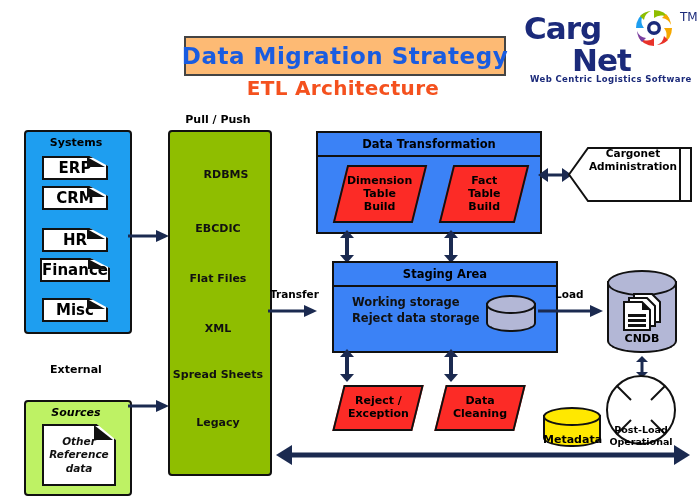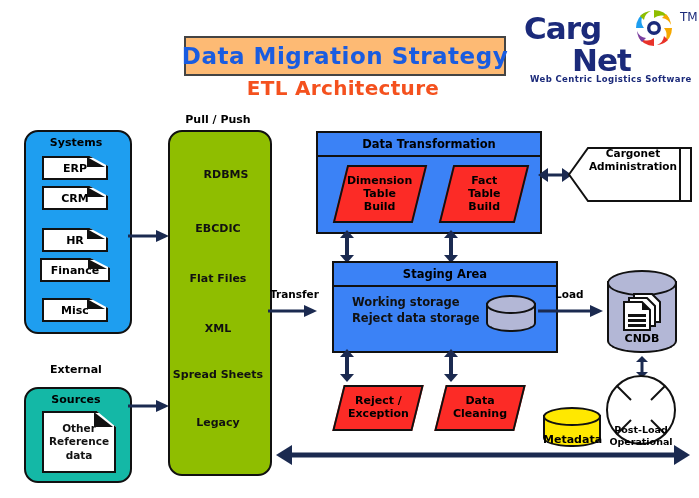--- a/index.html
+++ b/index.html
@@ -25,30 +25,30 @@
     color:#f4511e;font-size:20px;font-weight:bold;letter-spacing:.3px;
   }
   
   #logo{left:512px;top:4px;width:185px;height:80px;}
   #logo-cargo{position:absolute;left:12px;top:6px;font-size:31px;font-weight:bold;color:#1b2a7a;letter-spacing:-1px;}
   #logo-net{position:absolute;left:60px;top:38px;font-size:31px;font-weight:bold;color:#1b2a7a;letter-spacing:-1px;}
   #logo-tag{position:absolute;left:18px;top:70px;font-size:8.5px;font-weight:bold;color:#1b2a7a;letter-spacing:.4px;}
   #logo-tm{position:absolute;left:168px;top:6px;font-size:12px;color:#1b2a7a;}
   #logo-swirl{position:absolute;left:120px;top:2px;width:44px;height:44px;}
   
-  .roundbox{border:2px solid #111111;border-radius:14px;}
+  .roundbox{border:2px solid #111111;border-radius:4px;}
   #ops-box{left:24px;top:130px;width:104px;height:200px;background:#1e9ef0;}
-  #ext-box{left:24px;top:387px;width:104px;height:92px;background:#14b8a6;}
+  #ext-box{left:24px;top:400px;width:104px;height:92px;background:#bef264;font-style:italic;}
   #green-box{left:168px;top:130px;width:100px;height:342px;background:#8fbe00;}
   .caplabel{font-size:11px;font-weight:bold;color:#000;text-align:center;white-space:nowrap;}
   
   .docshape{
     background:#ffffff;border:2px solid #111111;
     display:flex;align-items:center;justify-content:center;
-    font-size:11px;font-weight:bold;color:#000;position:absolute;
+    font-size:15px;font-weight:bold;color:#000;position:absolute;
     clip-path:polygon(0 0, 72% 0, 100% 42%, 100% 100%, 0 100%);
   }
   
   .glabel{
     position:absolute;width:100px;text-align:center;
     font-size:11px;font-weight:bold;color:#111;
   }
   
   .framebox{border:2px solid #111111;background:#3b82f6;}
   .frametitle{

